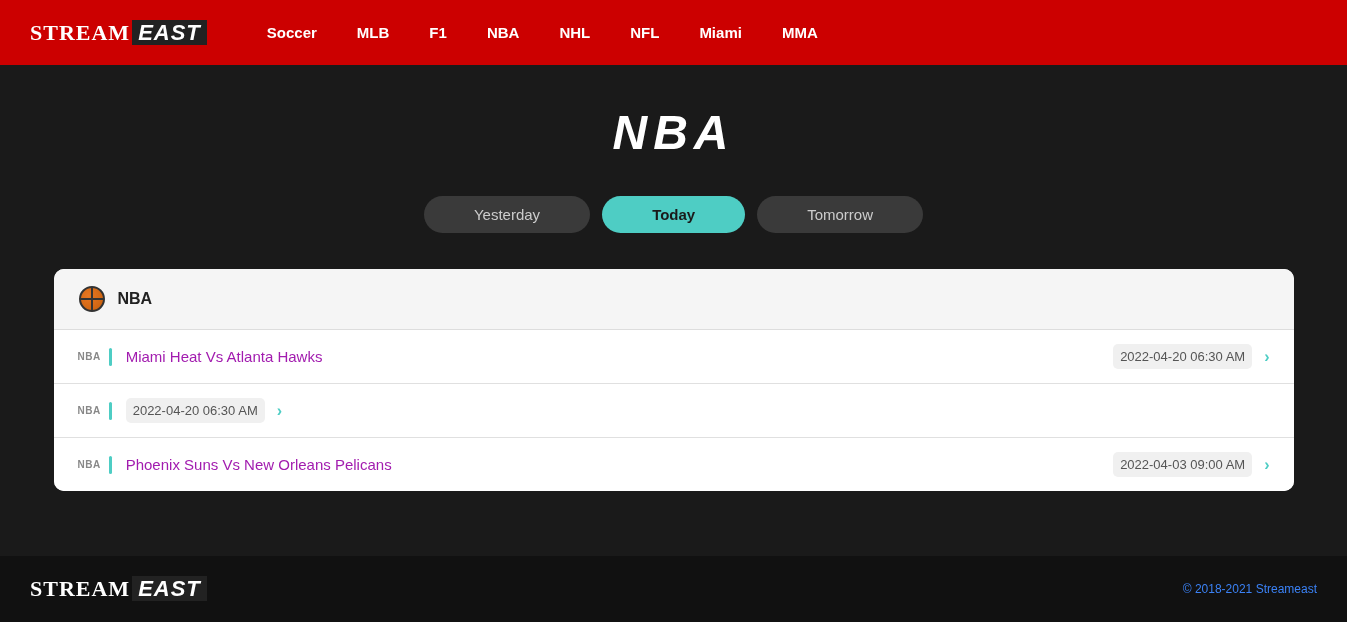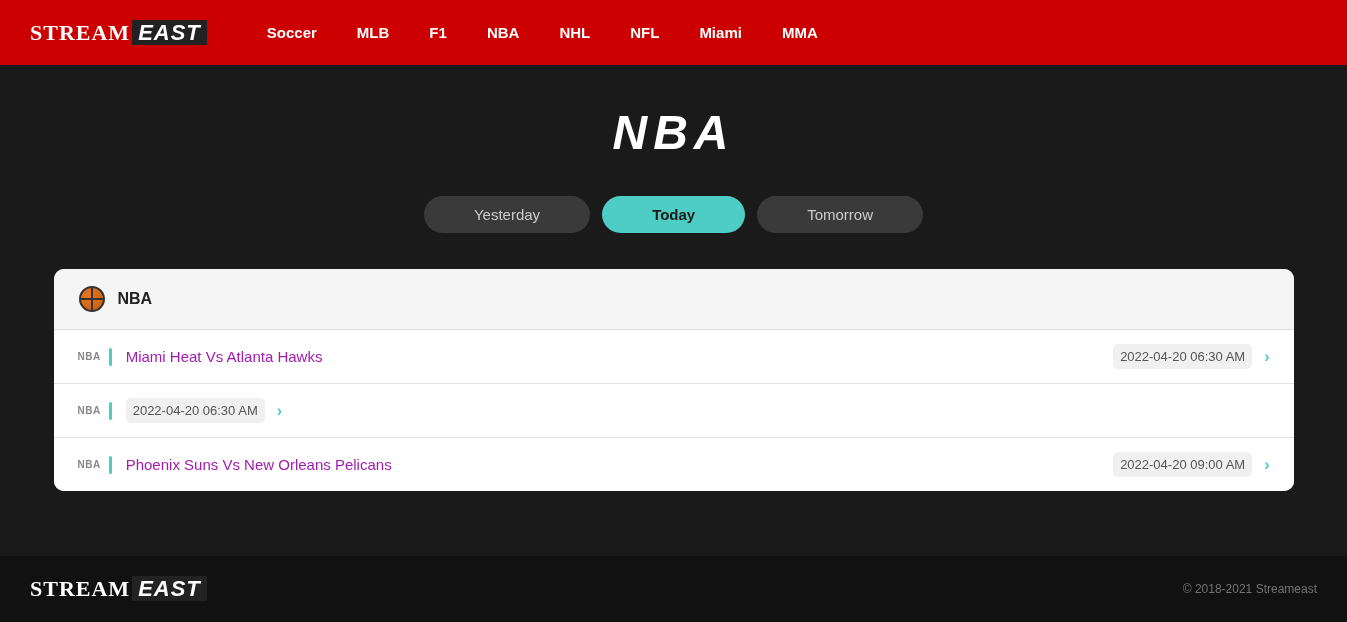--- a/index.html
+++ b/index.html
@@ -230,21 +230,21 @@
       justify-content: space-between;
       align-items: center;
       margin-top: auto;
       position: fixed;
       bottom: 0;
       width: 1347px;
     }
 
     .footer-copyright {
       font-size: 12px;
-      color: #737373;
+      color: #3b82f6;
     }
   </style>
 </head>
 <body>
 
 <header>
   <div class="logo-wrap">
     <span class="logo-text">
       <span class="stream">STREAM</span><span class="east">EAST</span>
     </span>
@@ -292,21 +292,21 @@
       <span class="game-badge">NBA</span>
       <div class="game-divider"></div>
       <span class="game-time">2022-04-20 06:30 AM</span>
       <span class="game-arrow">›</span>
     </div>
 
     <div class="game-row">
       <span class="game-badge">NBA</span>
       <div class="game-divider"></div>
       <span class="game-title">Phoenix Suns Vs New Orleans Pelicans</span>
-      <span class="game-time">2022-04-20 09:00 AM</span>
+      <span class="game-time">2022-04-03 09:00 AM</span>
       <span class="game-arrow">›</span>
     </div>
 
   </div>
 </main>
 
 <footer>
   <div class="logo-wrap">
     <span class="logo-text">
       <span class="stream">STREAM</span><span class="east">EAST</span>

